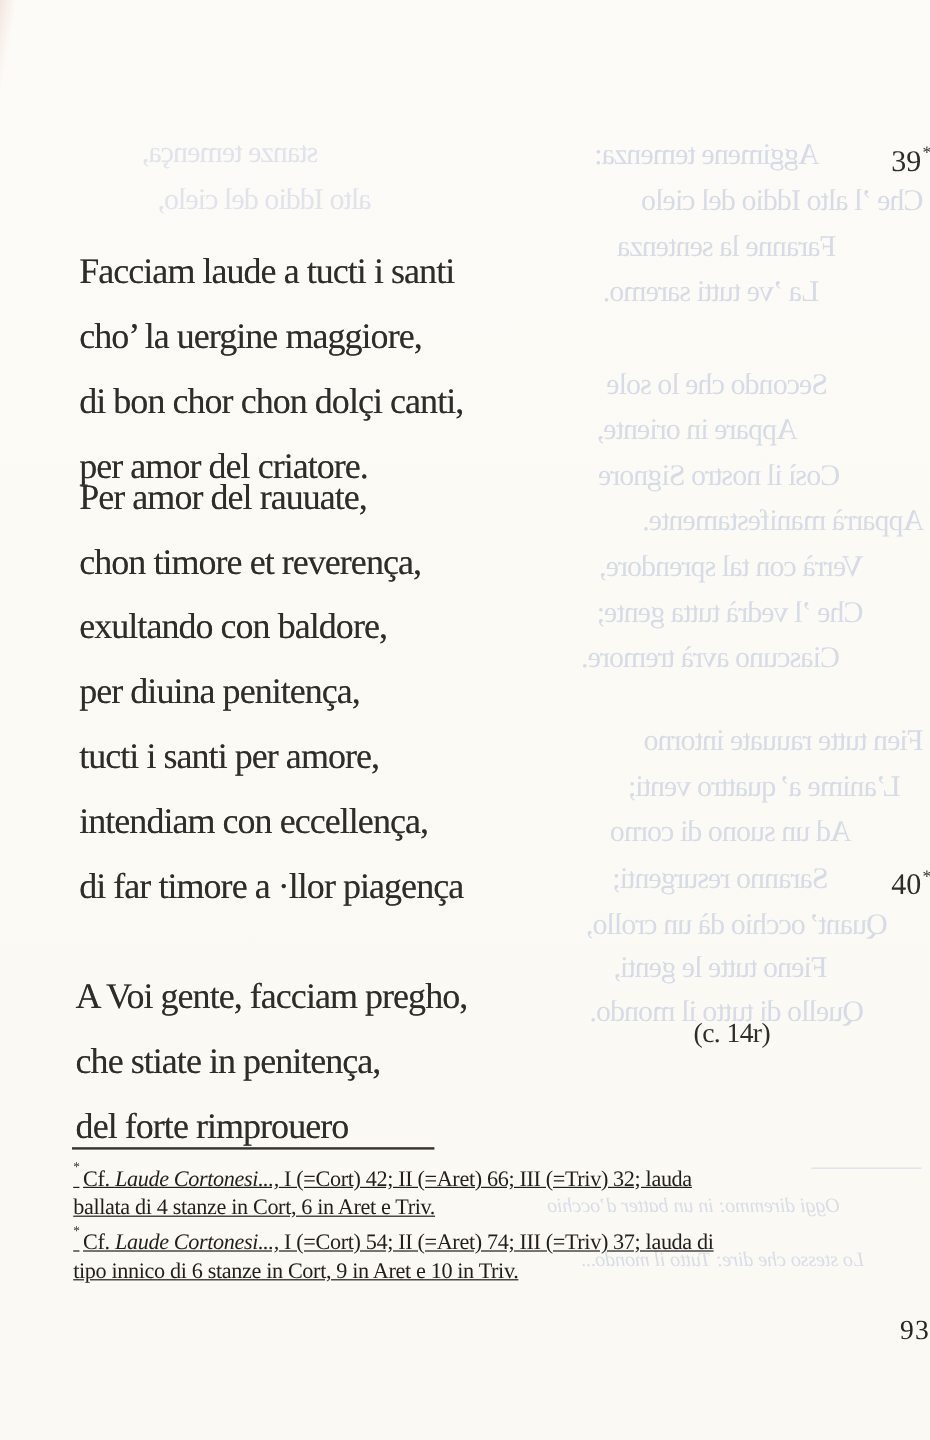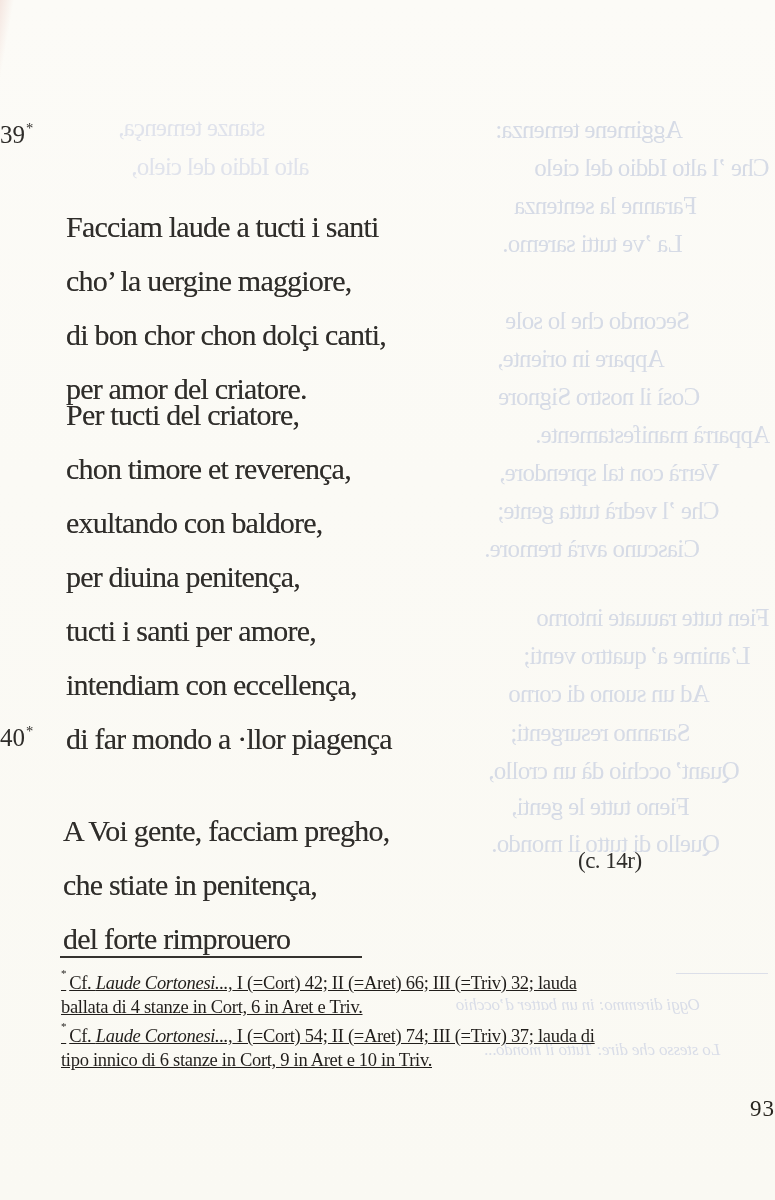--- a/index.html
+++ b/index.html
@@ -25,21 +25,21 @@
     color:#d6dbe6;
   }
   .ghost.faint{color:#e0e3ec;}
   .ghost.small{font-size:17px;font-style:italic;letter-spacing:-0.2px;color:#d9dde8;}
   .ghost-rule{
     position:absolute;height:1px;background:#dcdfe9;
   }
   
   .content{position:absolute;inset:0;z-index:2;}
   .num{
-    position:absolute;left:0;width:100%;text-align:left;
+    position:absolute;left:0;width:100%;text-align:right;
     font-size:25px;color:#2e2c29;
   }
   .num sup{font-size:58%;position:relative;top:-1px;left:1px;}
   .stanza{position:absolute;color:#2f2d2a;}
   .pline{
     white-space:nowrap;height:38px;line-height:38px;
     font-size:30px;letter-spacing:-0.8px;
     text-shadow:0 0 0.5px rgba(47,45,42,0.55);
     margin-top:16px;
   }
@@ -104,27 +104,27 @@
     <div class="num" style="top:121px"><span>39</span><sup>*</sup></div>
 
     <div class="stanza" style="left:66px;top:192px">
       <div class="pline">Facciam laude a tucti i santi</div>
       <div class="pline">cho’ la uergine maggiore,</div>
       <div class="pline">di bon chor chon dolçi canti,</div>
       <div class="pline">per amor del criatore.</div>
     </div>
 
     <div class="stanza" style="left:66px;top:380px">
-      <div class="pline">Per tucti del criatore,</div>
+      <div class="pline">Per amor del rauuate,</div>
       <div class="pline">chon timore et reverença,</div>
       <div class="pline">exultando con baldore,</div>
       <div class="pline">per diuina penitença,</div>
       <div class="pline">tucti i santi per amore,</div>
       <div class="pline">intendiam con eccellença,</div>
-      <div class="pline">di far mondo a ·llor piagença</div>
+      <div class="pline">di far timore a ·llor piagença</div>
     </div>
 
     <div class="num" style="top:724px"><span>40</span><sup>*</sup></div>
 
     <div class="stanza" style="left:63px;top:796px">
       <div class="pline">A Voi gente, facciam pregho,</div>
       <div class="pline">che stiate in penitença,</div>
       <div class="pline">del forte rimprouero</div>
     </div>
 

